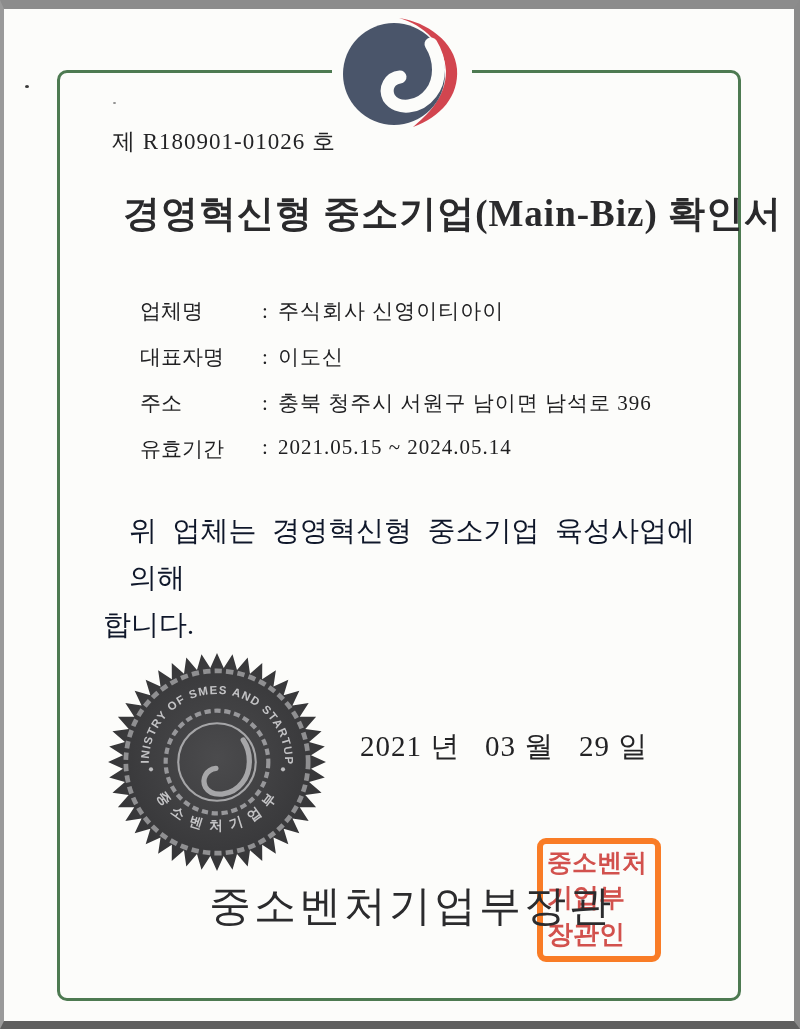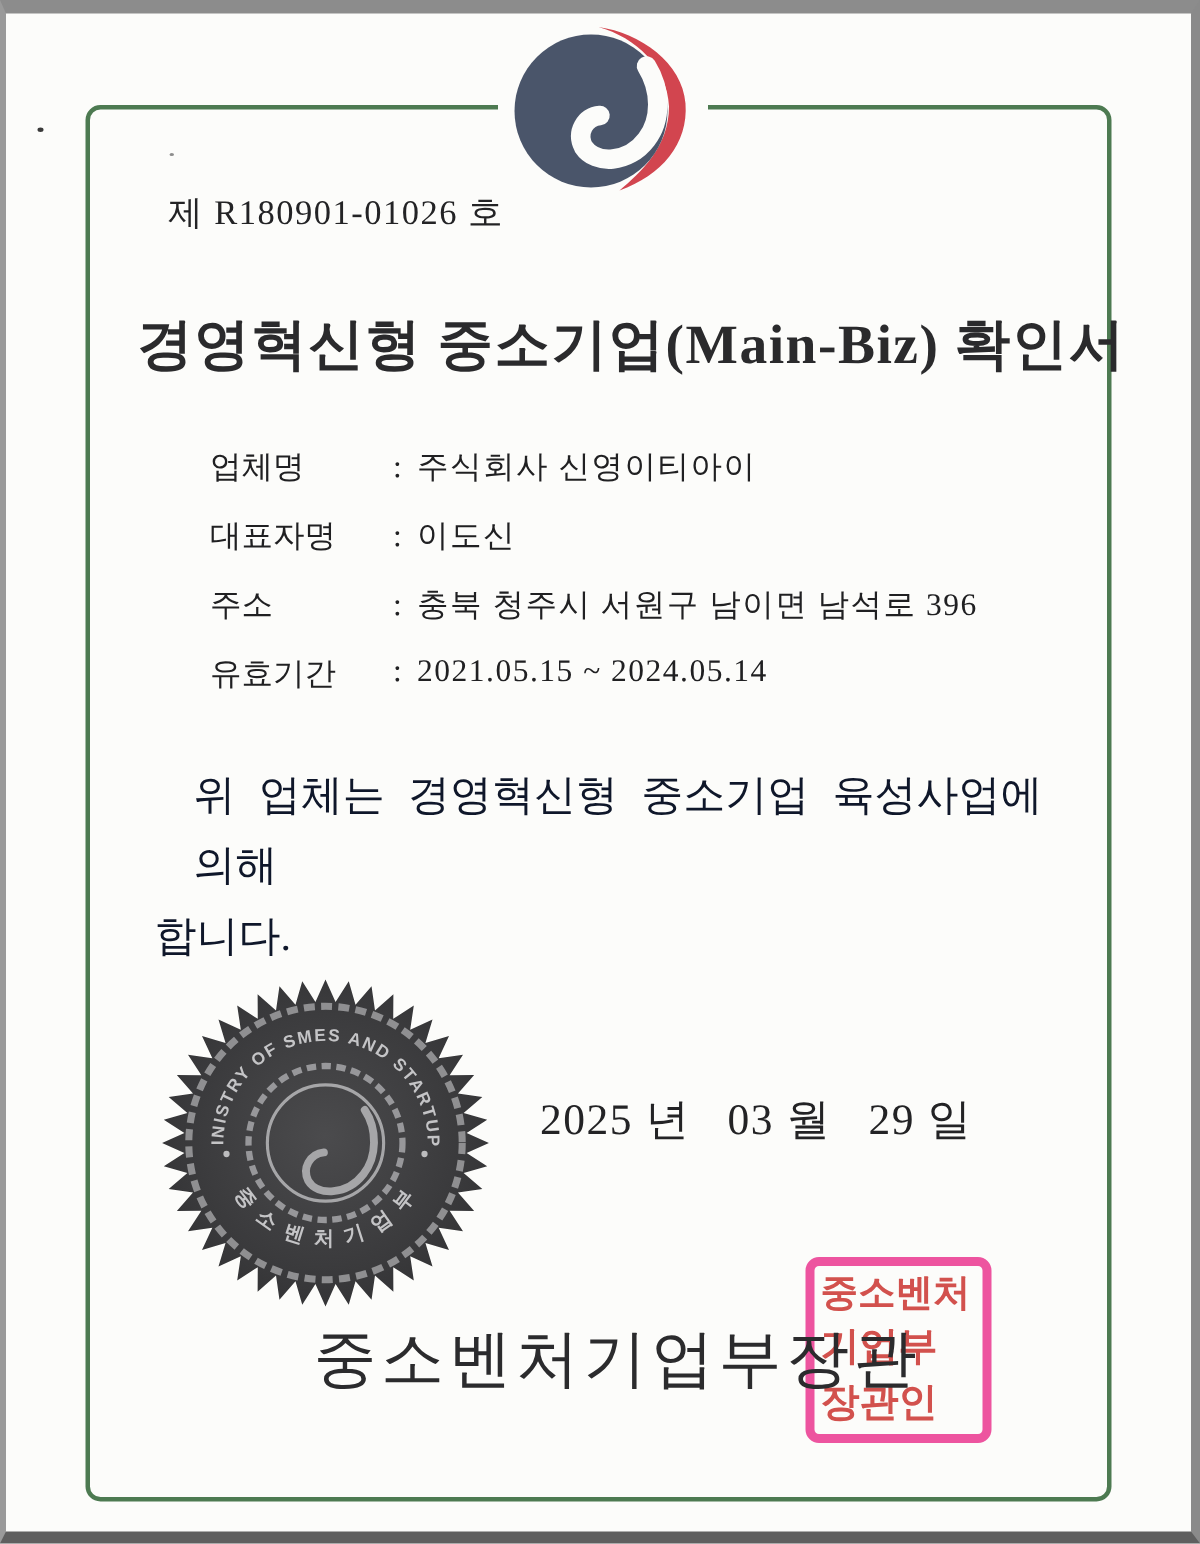--- a/index.html
+++ b/index.html
@@ -9,41 +9,41 @@
         border-top:9px solid #8c8c8c;border-left:4px solid #9a9a9a;
         border-right:6px solid #8a8a8a;border-bottom:8px solid #5f5f5f;}
   .abs{position:absolute;}
   
   .frame{left:53px;top:61px;width:678px;height:925px;border:3px solid #4d7a51;border-radius:10px;}
   
   .emblem-wrap{left:328px;top:5px;background:#fcfcfa;padding:0 7px;z-index:3;}
   
   .doc-no{left:108px;top:117px;font-size:23px;letter-spacing:1px;color:#232325;}
   
-  .title{left:56px;top:180px;width:722px;text-align:center;font-size:37px;font-weight:bold;
-         letter-spacing:1px;color:#2a2a2c;margin-top:16px;}
+  .title{left:56px;top:180px;width:722px;text-align:right;font-size:37px;font-weight:bold;
+         letter-spacing:1px;color:#2a2a2c;}
   
   .fields{left:136px;top:288px;width:560px;font-size:21px;color:#202022;}
   .f-row{height:46px;}
   .f-label{display:inline-block;width:112px;text-align:justify;text-align-last:justify;vertical-align:top;}
   .f-colon{display:inline-block;width:26px;text-align:center;}
   .f-value{letter-spacing:1px;}
   
   .bodytext{left:99px;top:498px;width:592px;font-size:28px;line-height:47px;color:#0f172a;}
   .body-line{text-align:justify;text-align-last:justify;}
   .body-line.indent{padding-left:26px;}
   .body-line.last{text-align:left;text-align-last:left;}
   
   .seal{left:103px;top:643px;}
   
   .dateline{left:356px;top:718px;font-size:29px;letter-spacing:1px;color:#232325;white-space:pre;}
   
   .issuer{left:205px;top:869px;font-size:42px;letter-spacing:3px;color:#2b2b2d;z-index:4;}
   
-  .stamp{left:533px;top:829px;width:104px;height:108px;border:6px solid #ec4899;border-radius:9px;
+  .stamp{left:533px;top:829px;width:104px;height:108px;border:6px solid #f97316;border-radius:9px;
          z-index:2;padding:2px 4px;box-sizing:content-box;opacity:.93;}
   .stamp-row{display:block;color:#cf4540;font-weight:bold;text-align:justify;text-align-last:justify;
              font-family:"Liberation Sans","DejaVu Sans",sans-serif;}
   .stamp-row.r1{font-size:25px;line-height:33px;}
   .stamp-row.r2,.stamp-row.r3{font-size:26px;line-height:37px;}
   
   .speck{width:4px;height:3px;border-radius:50%;background:#3a3a3a;}
   .speck.s1{left:21px;top:76px;}
   .speck.s2{left:109px;top:93px;width:3px;height:2px;background:#8d8d8d;}
 </style>
@@ -110,21 +110,21 @@
       <circle cx="168" cy="112" r="2" fill="#bcbcbe"></circle>
       <text font-family="Liberation Sans, DejaVu Sans, sans-serif" font-size="11" font-weight="bold" fill="#c4c4c6" letter-spacing="1.2">
         <textPath href="#arcTop" startOffset="50%" text-anchor="middle">MINISTRY OF SMES AND STARTUPS</textPath>
       </text>
       <text font-family="Liberation Sans, DejaVu Sans, sans-serif" font-size="13" font-weight="bold" fill="#c4c4c6" letter-spacing="2">
         <textPath href="#arcBot" startOffset="50%" text-anchor="middle">중 소 벤 처 기 업 부</textPath>
       </text>
     </svg>
   </div>
 
-  <div class="abs dateline">2025 년   03 월   29 일</div>
+  <div class="abs dateline">2021 년   03 월   29 일</div>
 
   <div class="abs issuer">중소벤처기업부장관</div>
 
   <div class="abs stamp">
     <span class="stamp-row r1">중소벤처</span>
     <span class="stamp-row r2">기업부</span>
     <span class="stamp-row r3">장관인</span>
   </div>
 
 </div>

